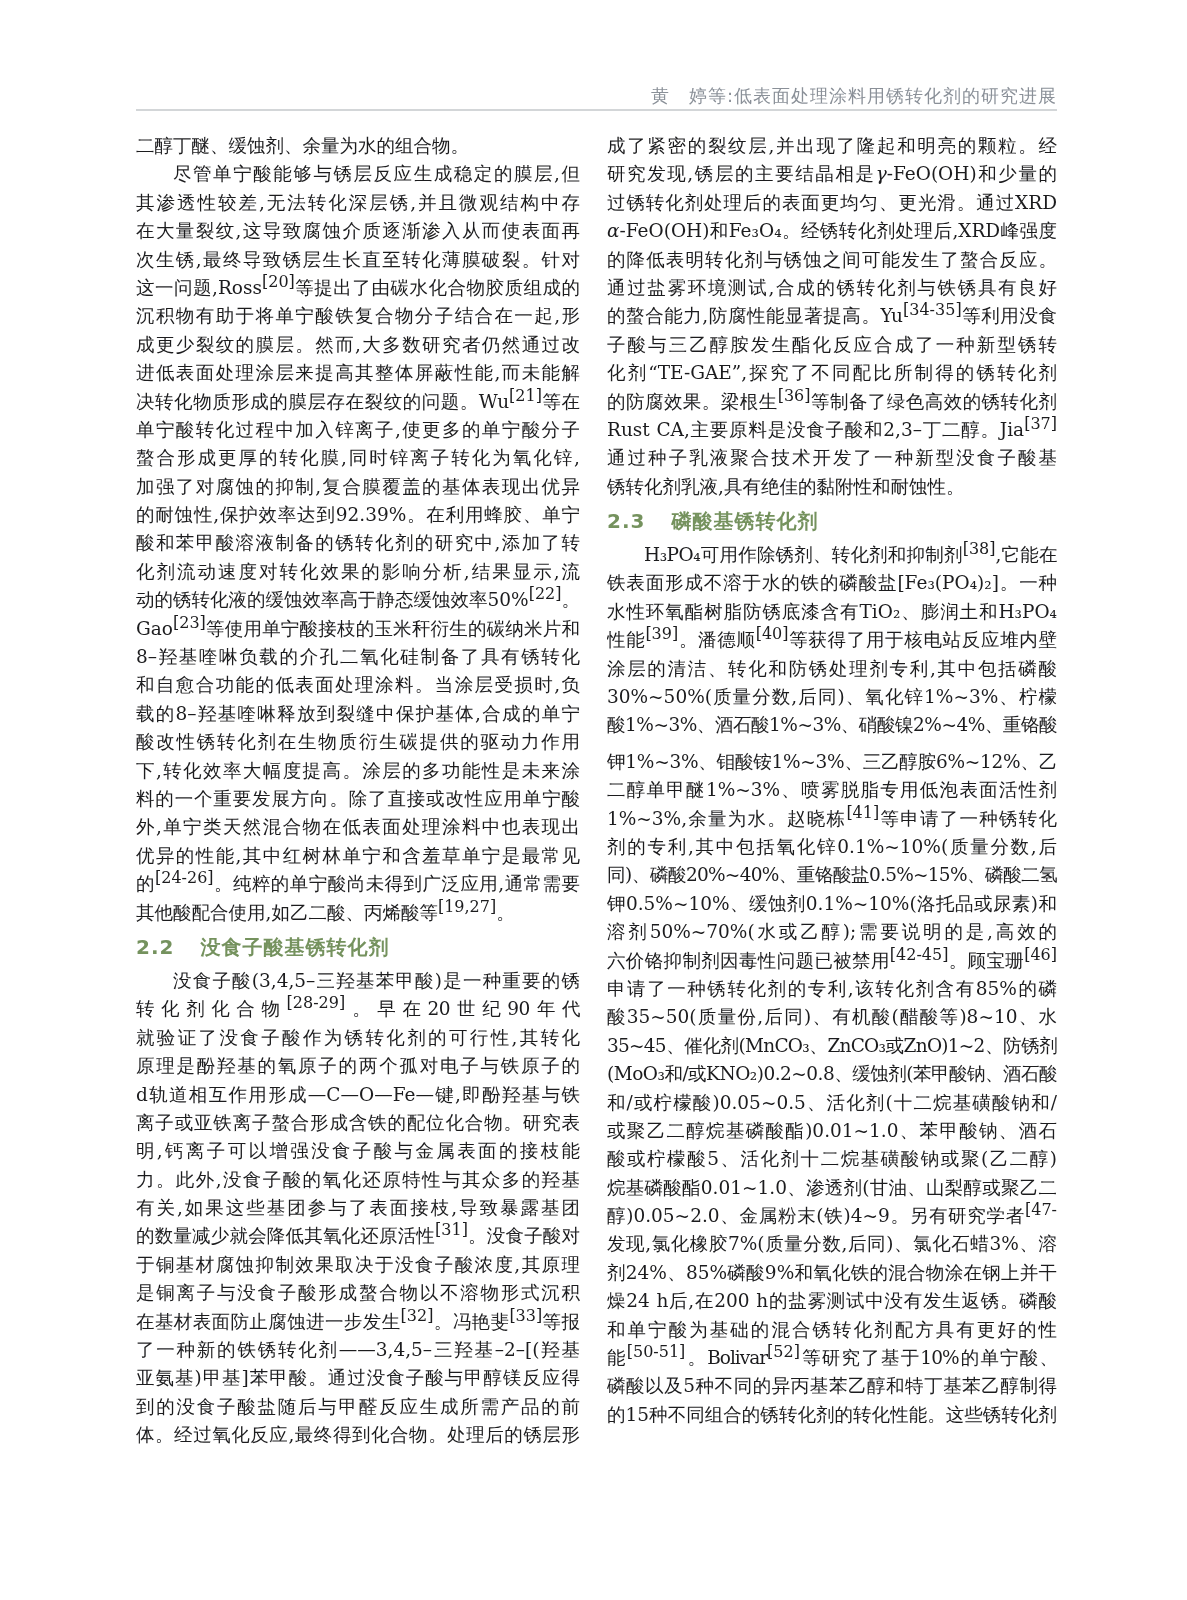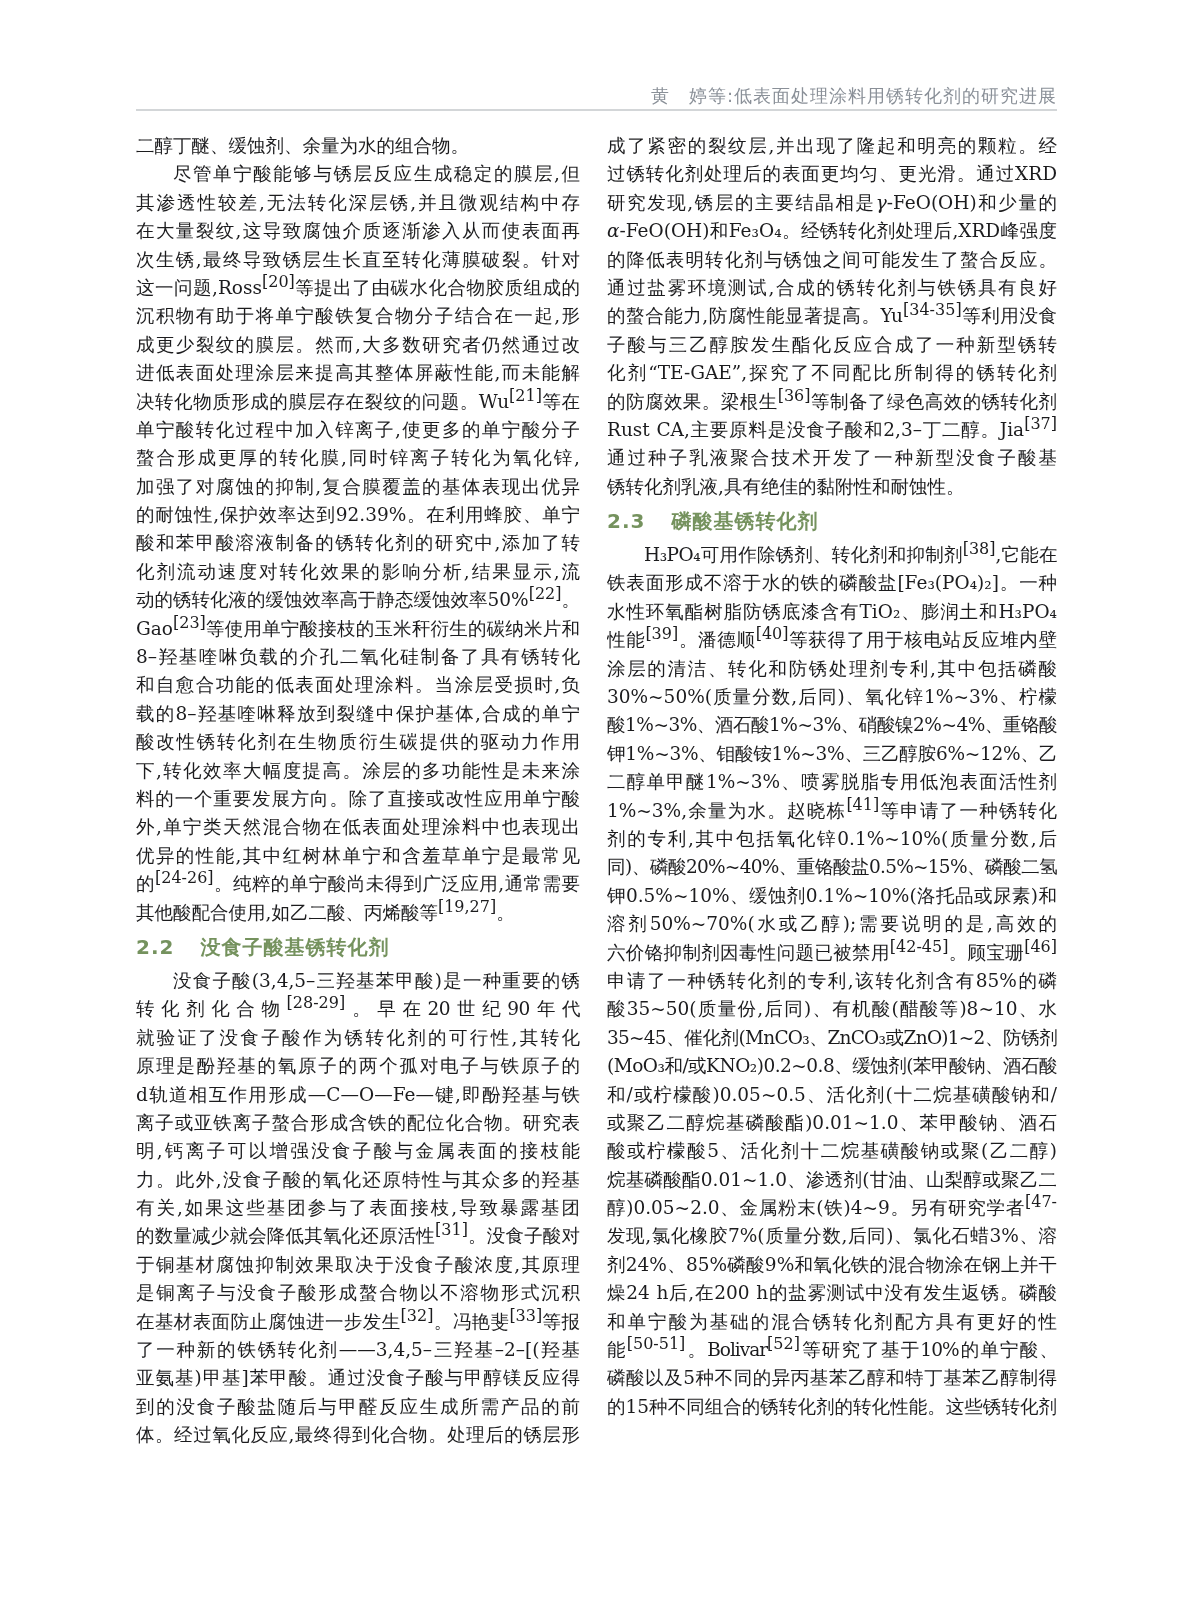--- a/index.html
+++ b/index.html
@@ -84,41 +84,41 @@
         <div class="line">于铜基材腐蚀抑制效果取决于没食子酸浓度,其原理</div>
         <div class="line">是铜离子与没食子酸形成螯合物以不溶物形式沉积</div>
         <div class="line">在基材表面防止腐蚀进一步发生<sup>[32]</sup>。冯艳斐<sup>[33]</sup>等报告</div>
         <div class="line">了一种新的铁锈转化剂——3,4,5–三羟基–2–[(羟基</div>
         <div class="line">亚氨基)甲基]苯甲酸。通过没食子酸与甲醇镁反应得</div>
         <div class="line">到的没食子酸盐随后与甲醛反应生成所需产品的前</div>
         <div class="line">体。经过氧化反应,最终得到化合物。处理后的锈层形</div>
       </div>
     <div class="col right" id="col-right">
         <div class="line">成了紧密的裂纹层,并出现了隆起和明亮的颗粒。经</div>
+        <div class="line">研究发现,锈层的主要结晶相是<i>γ</i>-FeO(OH)和少量的</div>
         <div class="line">过锈转化剂处理后的表面更均匀、更光滑。通过XRD</div>
-        <div class="line">研究发现,锈层的主要结晶相是<i>γ</i>-FeO(OH)和少量的</div>
         <div class="line"><i>α</i>-FeO(OH)和Fe₃O₄。经锈转化剂处理后,XRD峰强度</div>
         <div class="line">的降低表明转化剂与锈蚀之间可能发生了螯合反应。</div>
         <div class="line">通过盐雾环境测试,合成的锈转化剂与铁锈具有良好</div>
         <div class="line">的螯合能力,防腐性能显著提高。Yu<sup>[34-35]</sup>等利用没食</div>
         <div class="line">子酸与三乙醇胺发生酯化反应合成了一种新型锈转</div>
         <div class="line">化剂“TE-GAE”,探究了不同配比所制得的锈转化剂</div>
         <div class="line">的防腐效果。梁根生<sup>[36]</sup>等制备了绿色高效的锈转化剂</div>
         <div class="line">Rust CA,主要原料是没食子酸和2,3–丁二醇。Jia<sup>[37]</sup>等</div>
         <div class="line">通过种子乳液聚合技术开发了一种新型没食子酸基</div>
         <div class="line end">锈转化剂乳液,具有绝佳的黏附性和耐蚀性。</div>
         <div class="heading"><span class="h-num">2.3</span><span class="h-title">磷酸基锈转化剂</span></div>
         <div class="line ind" style="letter-spacing: -0.5px;">H₃PO₄可用作除锈剂、转化剂和抑制剂<sup>[38]</sup>,它能在钢</div>
         <div class="line">铁表面形成不溶于水的铁的磷酸盐[Fe₃(PO₄)₂]。一种</div>
         <div class="line">水性环氧酯树脂防锈底漆含有TiO₂、膨润土和H₃PO₄</div>
         <div class="line">性能<sup>[39]</sup>。潘德顺<sup>[40]</sup>等获得了用于核电站反应堆内壁</div>
         <div class="line">涂层的清洁、转化和防锈处理剂专利,其中包括磷酸</div>
         <div class="line">30%~50%(质量分数,后同)、氧化锌1%~3%、柠檬</div>
         <div class="line" style="letter-spacing: -0.5px;">酸1%~3%、酒石酸1%~3%、硝酸镍2%~4%、重铬酸</div>
-        <div class="line" style="letter-spacing: -0.25px;">钾1%~3%、钼酸铵1%~3%、三乙醇胺6%~12%、乙</div>
+        <div class="line" style="letter-spacing: -0.25px; margin-top: 8px;">钾1%~3%、钼酸铵1%~3%、三乙醇胺6%~12%、乙</div>
         <div class="line">二醇单甲醚1%~3%、喷雾脱脂专用低泡表面活性剂</div>
         <div class="line">1%~3%,余量为水。赵晓栋<sup>[41]</sup>等申请了一种锈转化</div>
         <div class="line">剂的专利,其中包括氧化锌0.1%~10%(质量分数,后</div>
         <div class="line" style="letter-spacing: -0.75px;">同)、磷酸20%~40%、重铬酸盐0.5%~15%、磷酸二氢</div>
         <div class="line">钾0.5%~10%、缓蚀剂0.1%~10%(洛托品或尿素)和</div>
         <div class="line">溶剂50%~70%(水或乙醇);需要说明的是,高效的</div>
         <div class="line">六价铬抑制剂因毒性问题已被禁用<sup>[42-45]</sup>。顾宝珊<sup>[46]</sup>等</div>
         <div class="line">申请了一种锈转化剂的专利,该转化剂含有85%的磷</div>
         <div class="line">酸35~50(质量份,后同)、有机酸(醋酸等)8~10、水</div>
         <div class="line" style="letter-spacing: -0.75px;">35~45、催化剂(MnCO₃、ZnCO₃或ZnO)1~2、防锈剂</div>

